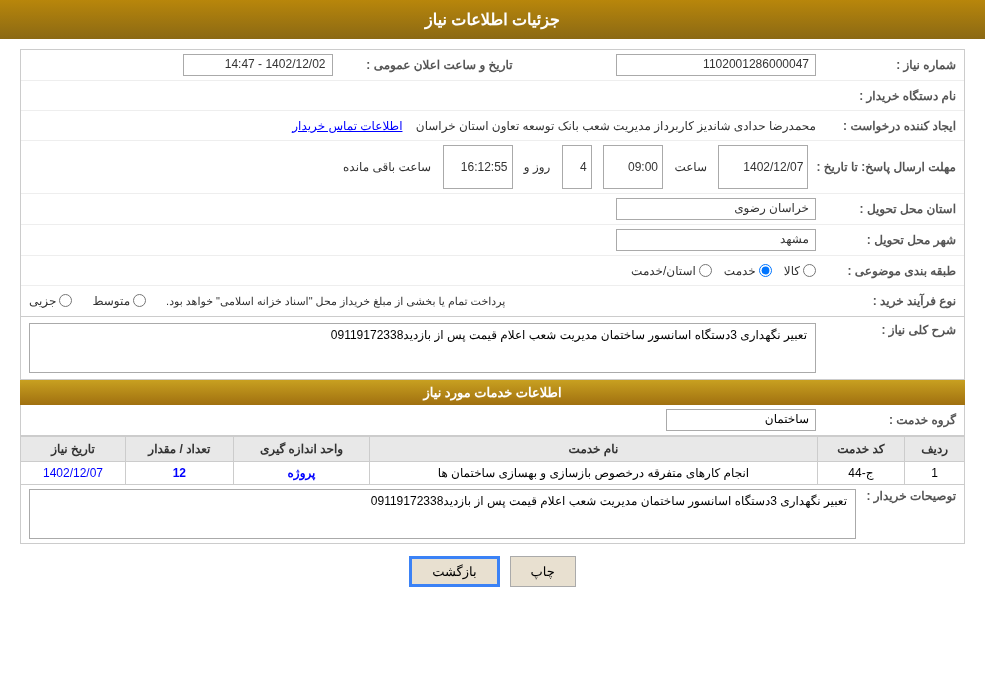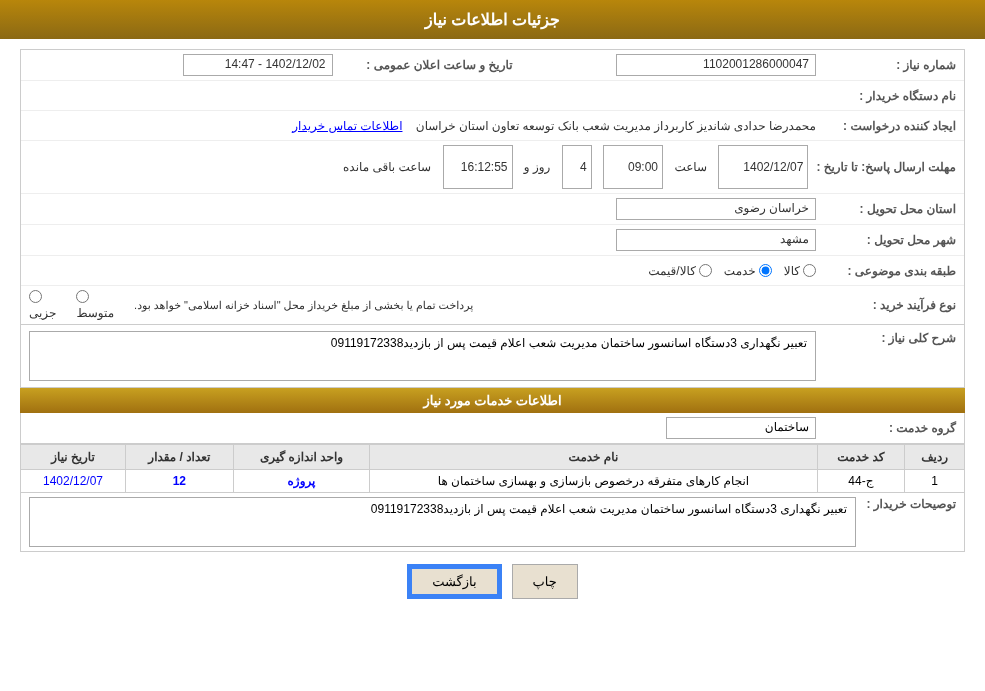--- a/index.html
+++ b/index.html
@@ -88,23 +88,22 @@
       cursor: pointer;
     }
     .purchase-type-row {
       display: flex;
       align-items: center;
       gap: 20px;
       flex-direction: row-reverse;
     }
     .purchase-item {
       display: flex;
-      align-items: flex-end;
+      align-items: flex-start;
       gap: 3px;
-      flex-direction: column;
     }
     .description-note {
       color: #333;
       font-size: 11px;
     }
     .description-box {
       border: 1px solid #aaa;
       background: #fff;
       padding: 4px 8px;
       min-height: 50px;
@@ -178,21 +177,21 @@
     }
     
     .button-row {
       display: flex;
       justify-content: center;
       gap: 10px;
       padding: 12px 0;
     }
     .btn-back {
       background: #e8e0d0;
-      border: 5px solid #3b82f6;
+      border: 3px solid #3b82f6;
       padding: 5px 20px;
       cursor: pointer;
       font-size: 13px;
       font-family: Tahoma, Arial, sans-serif;
     }
     .btn-print {
       background: #e8e0d0;
       border: 1px solid #aaa;
       padding: 5px 20px;
       cursor: pointer;
@@ -275,21 +274,21 @@
           <span class="input-box" style="min-width:200px;">مشهد</span>
         </span>
       </div>
 
       <div class="form-row">
         <span class="field-label">طبقه بندی موضوعی :</span>
         <span class="field-value">
           <span class="radio-group">
             <span class="radio-item">
               <input type="radio" name="subject" style="">
-              <span>کالا/قیمت</span>
+              <span>استان/خدمت</span>
             </span>
             <span class="radio-item">
               <input type="radio" name="subject" checked="" style="">
               <span>خدمت</span>
             </span>
             <span class="radio-item">
               <input type="radio" name="subject" style="">
               <span>کالا</span>
             </span>
           </span>

